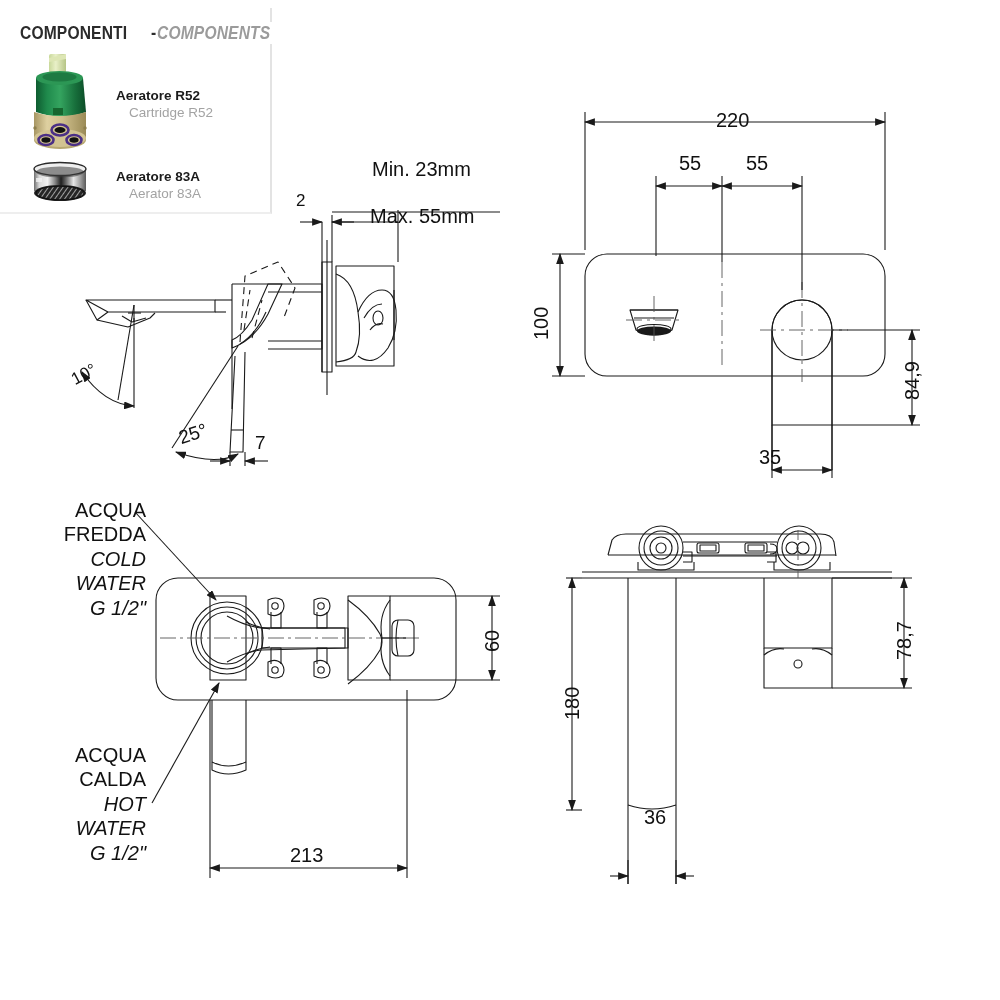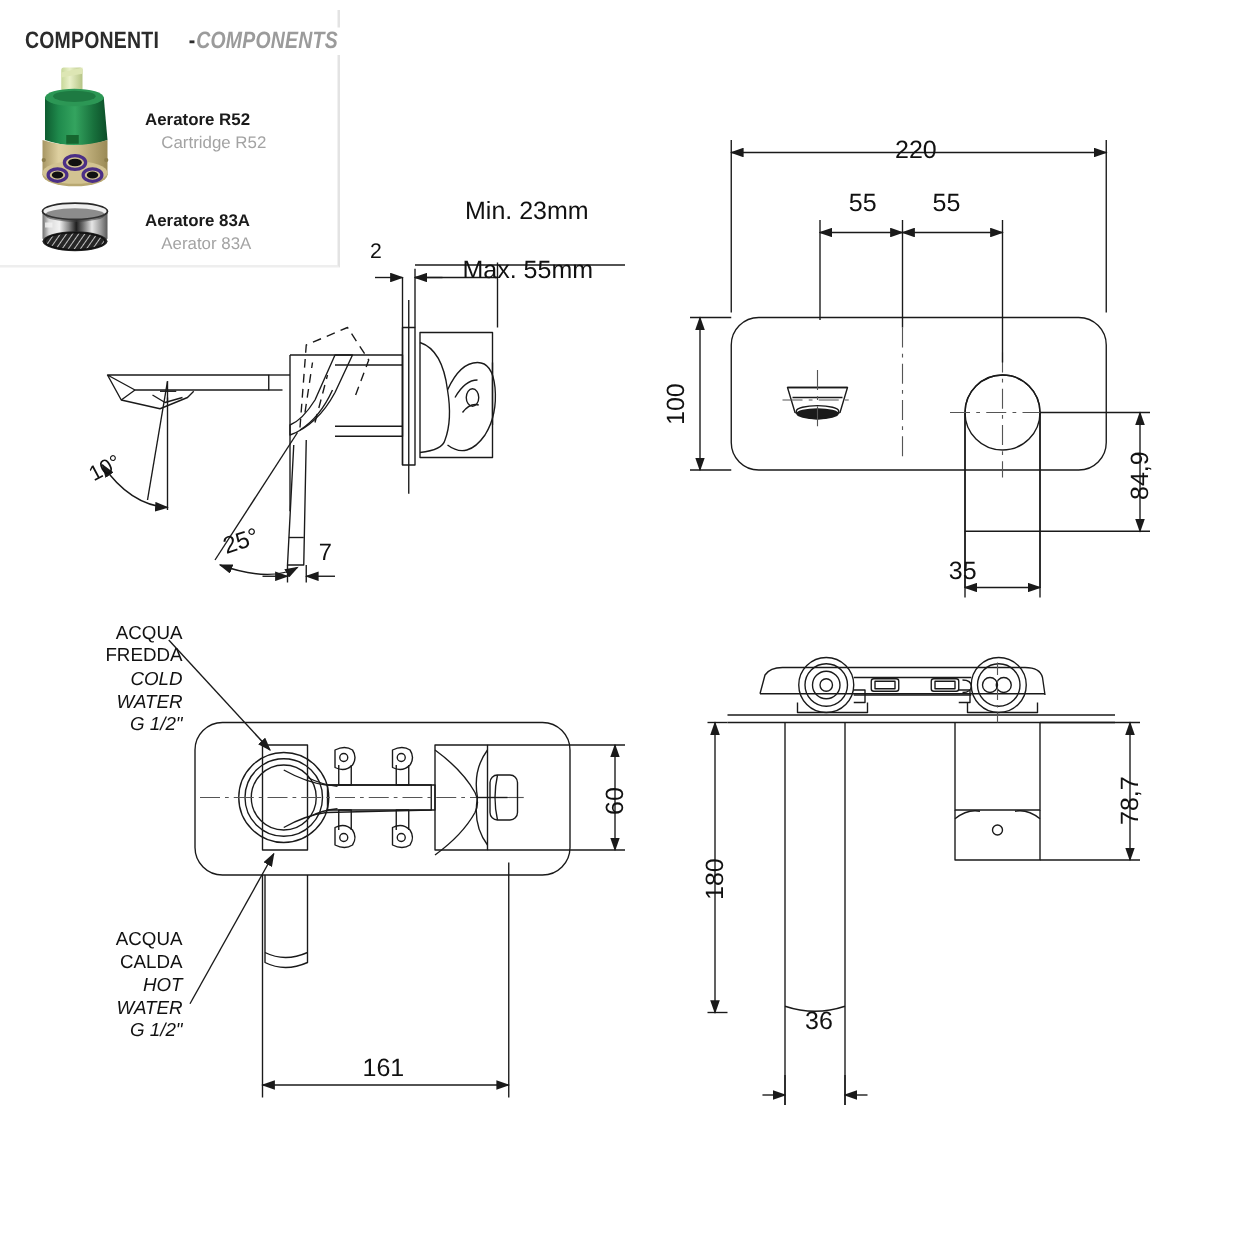--- a/index.html
+++ b/index.html
@@ -56,21 +56,21 @@
   .dim{
     position:absolute;
     font-size:17px;
     color:#111;
     white-space:nowrap;
     font-family:"Liberation Sans","DejaVu Sans",sans-serif;
   }
   .dim.vert{transform-origin:left top;transform:rotate(-90deg);}
   .big{font-size:20px;}
   .note{
-    position:absolute;font-size:15px;line-height:1.22;color:#111;
+    position:absolute;font-size:20px;line-height:1.22;color:#111;
     text-align:right;white-space:nowrap;
   }
   .note .itl{font-style:italic;}
 </style>
 </head>
 <body>
 
 <div id="sheet">
 
   <div id="components-panel">
@@ -457,21 +457,21 @@
   <div class="dim" style="left:255px;top:432px;font-size:19px;">7</div>
 
   <div class="dim big" style="left:716px;top:109px;">220</div>
   <div class="dim big" style="left:679px;top:152px;">55</div>
   <div class="dim big" style="left:746px;top:152px;">55</div>
   <div class="dim big vert" style="left:530px;top:340px;">100</div>
   <div class="dim big vert" style="left:901px;top:400px;">84,9</div>
   <div class="dim big" style="left:759px;top:446px;">35</div>
 
   <div class="dim big vert" style="left:481px;top:652px;">60</div>
-  <div class="dim big" style="left:290px;top:844px;">161</div>
+  <div class="dim big" style="left:290px;top:844px;">213</div>
 
   <div class="dim big vert" style="left:561px;top:720px;">180</div>
   <div class="dim big vert" style="left:893px;top:660px;">78,7</div>
   <div class="dim big" style="left:644px;top:806px;">36</div>
 
   <div class="note" id="cold-callout" style="left:0px;top:498px;width:146px;">
     <div>ACQUA</div>
     <div>FREDDA</div>
     <div class="itl">COLD</div>
     <div class="itl">WATER</div>

